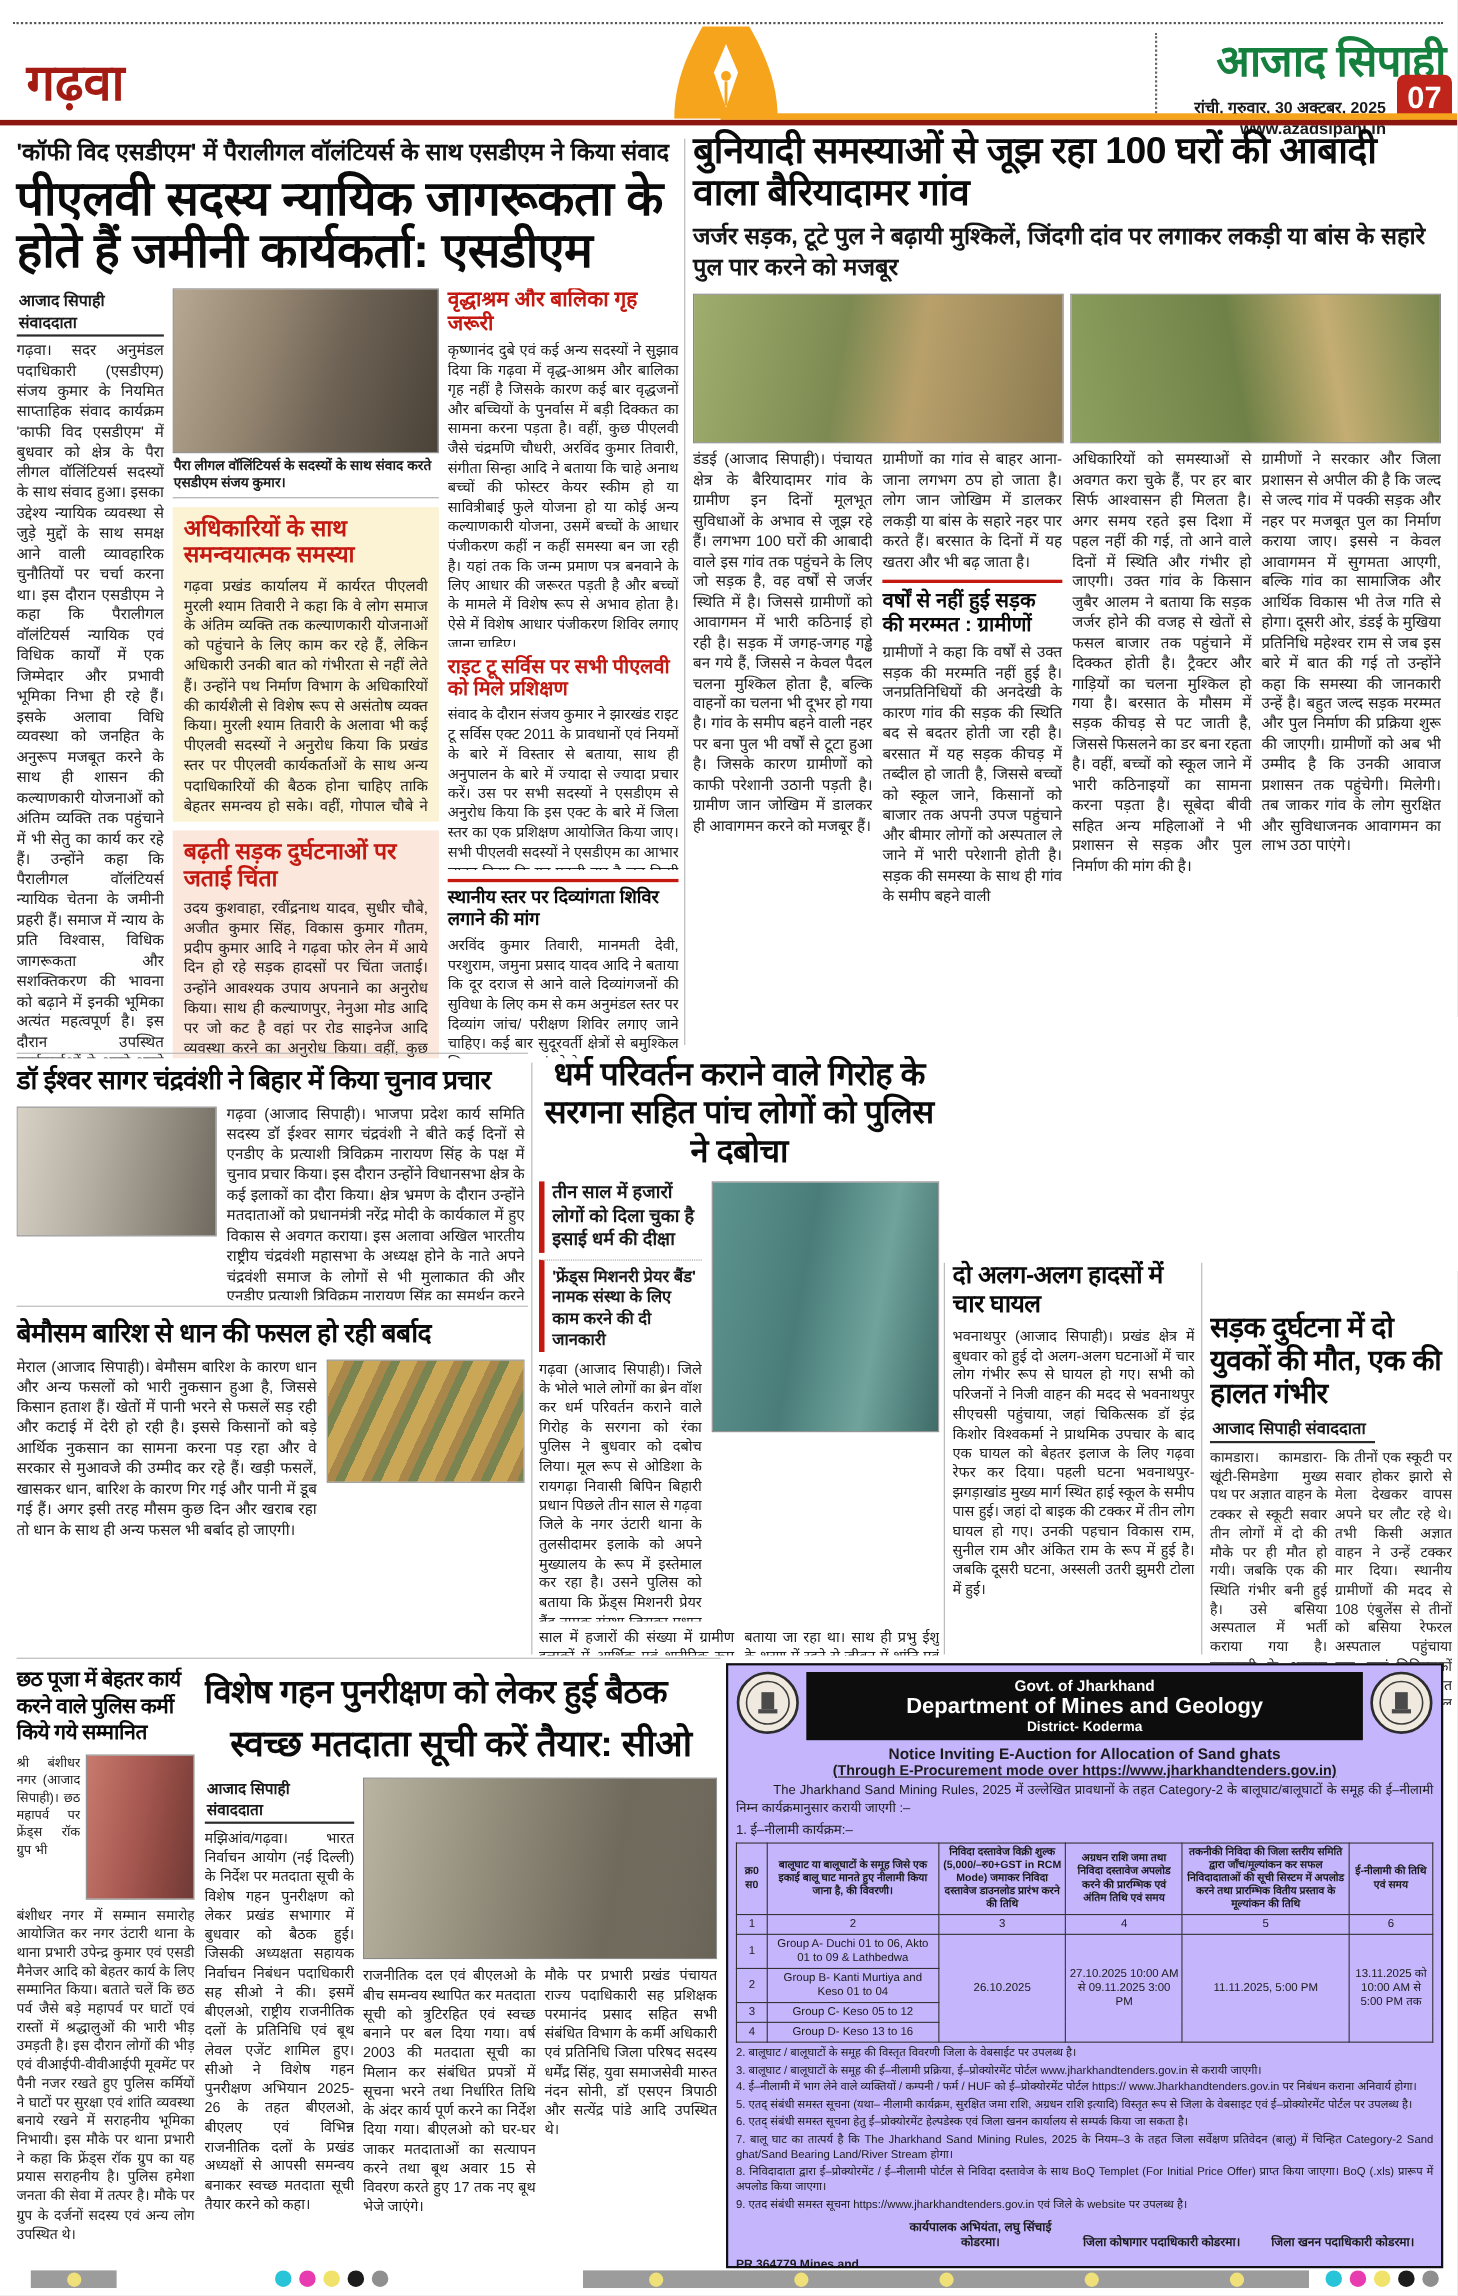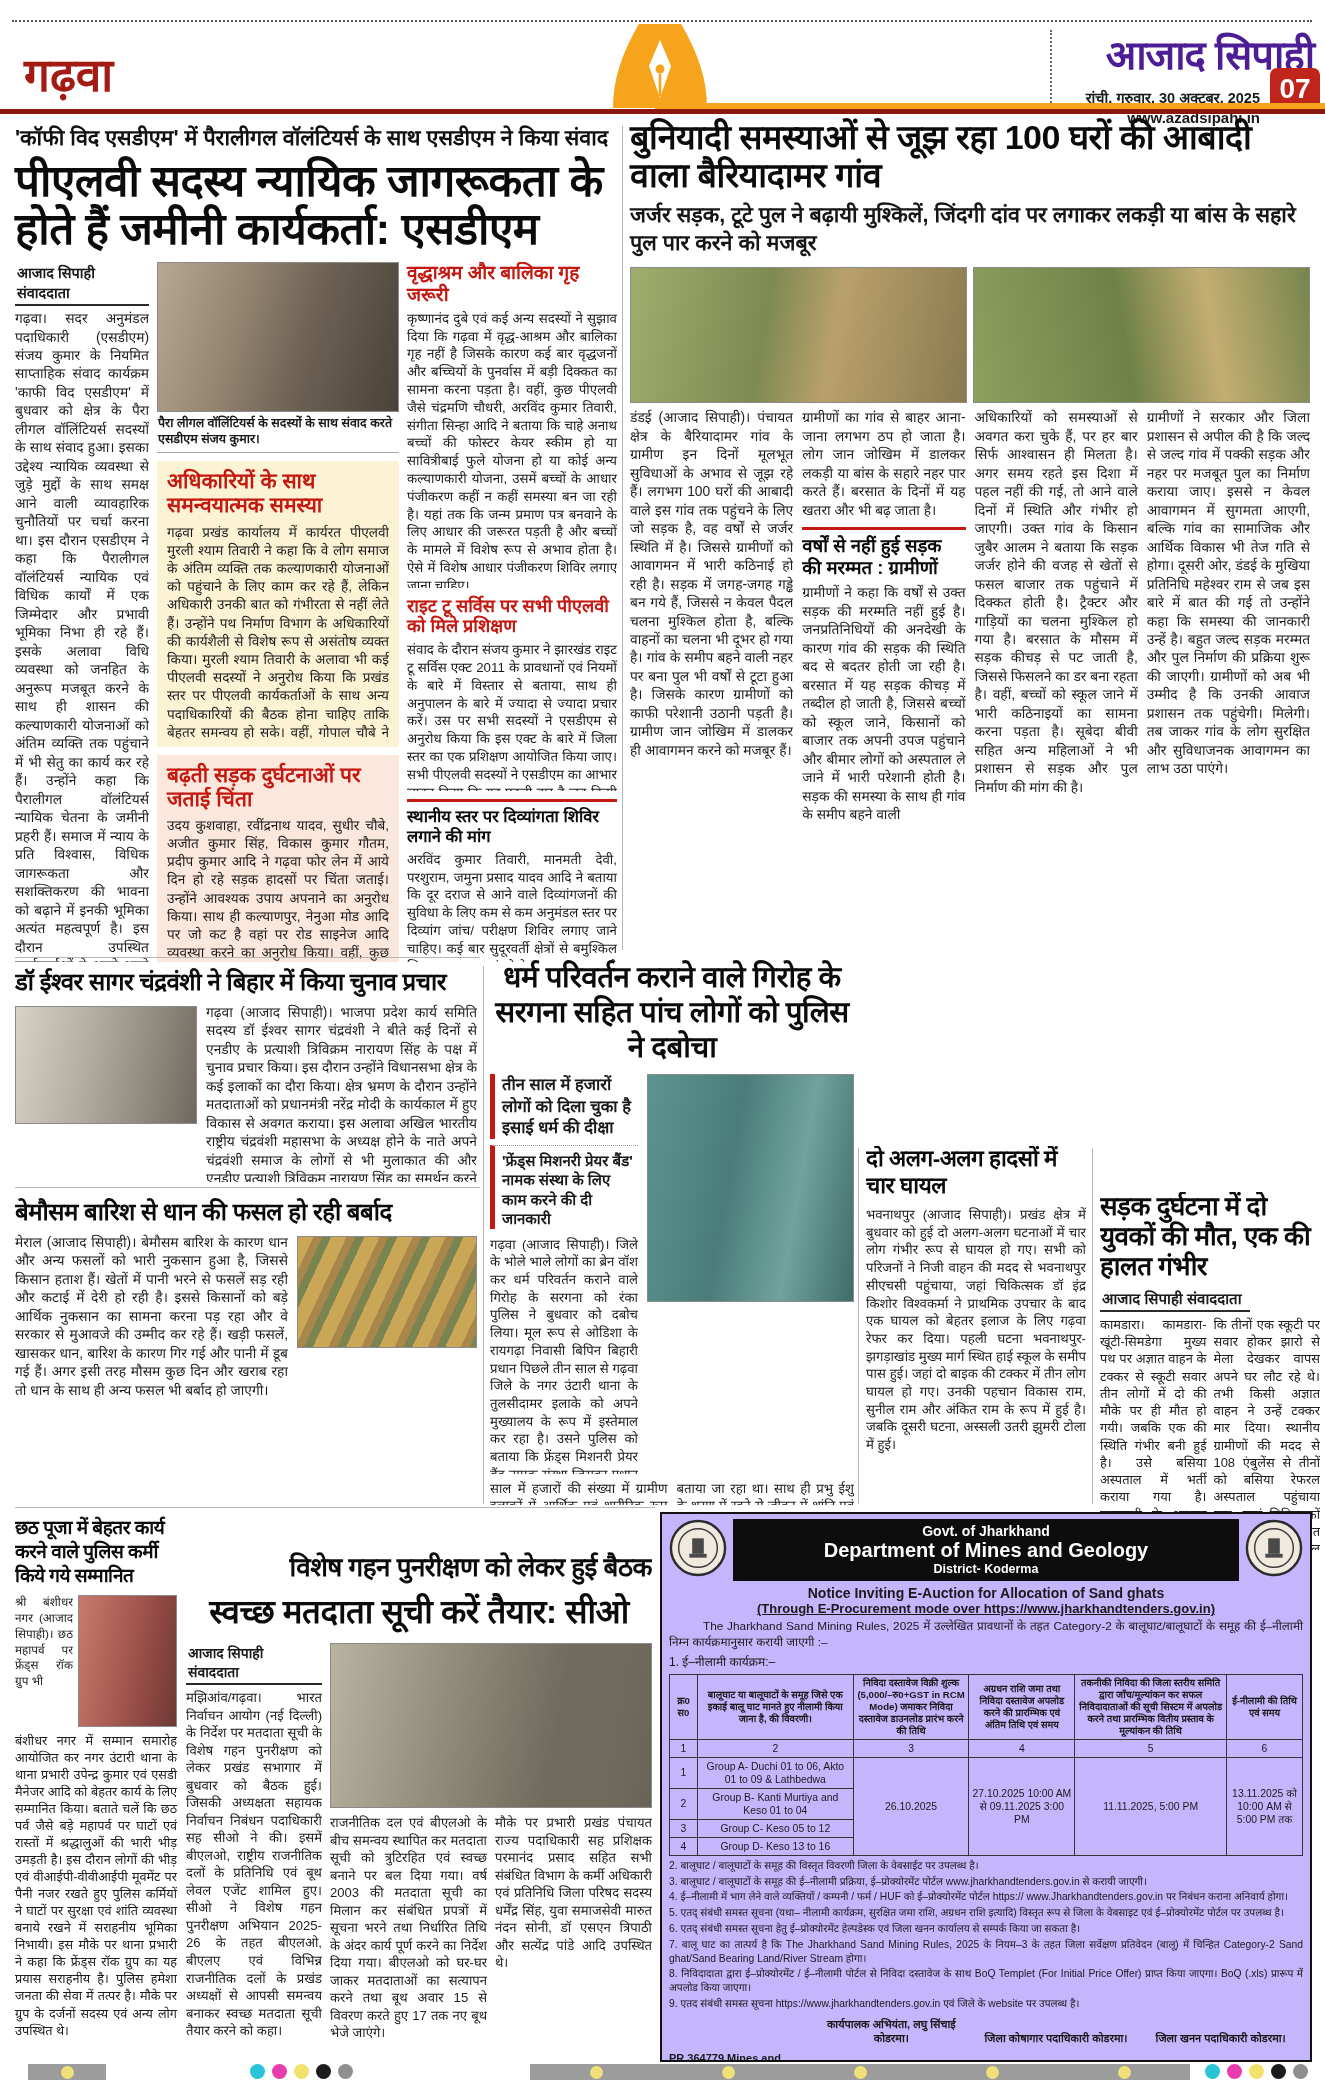--- a/index.html
+++ b/index.html
@@ -44,21 +44,21 @@
     <svg width="120" height="84" viewBox="0 0 120 84">
       <path d="M60 -34 C28 14 13 46 13 84 L107 84 C107 46 92 14 60 -34 Z" fill="#f7a41d"></path>
       <path d="M60 16 L71 42 L60 74 L49 42 Z" fill="#ffffff"></path>
       <circle cx="60" cy="45" r="4.5" fill="#f7a41d"></circle>
       <rect x="58.7" y="50" width="2.6" height="22" fill="#f7a41d"></rect>
     </svg>
   </div>
 
   <div class="abs" style="left:1050px;top:30px;height:76px;border-left:2px dotted #666;"></div>
   <div class="abs" style="left:1062px;top:26px;width:252px;text-align:right;">
-    <div style="font-size:40px;font-weight:800;color:#4c1d95;letter-spacing:-1px;">आजाद सिपाही</div>
+    <div style="font-size:40px;font-weight:800;color:#15803d;letter-spacing:-1px;">आजाद सिपाही</div>
     <div style="font-size:14.5px;font-weight:700;margin-top:6px;padding-right:54px;">रांची, गुरुवार, 30 अक्टूबर, 2025</div>
     <div style="font-size:15px;font-weight:700;margin-top:2px;padding-right:54px;">www.azadsipahi.in</div>
   </div>
   <div class="abs" style="left:1270px;top:68px;width:50px;height:42px;background:#c0251c;border-radius:7px;color:#fff;font-size:28px;font-weight:800;display:flex;align-items:center;justify-content:center;">07</div>
 
   <div class="abs" style="left:655px;top:103px;width:670px;height:6px;background:#f7a41d;"></div>
   <div class="abs" style="left:0;top:109px;width:1325px;height:5px;background:#8c1610;"></div>
 
   <div class="abs" style="left:15px;top:122px;width:602px;">
     <div style="font-size:21.5px;font-weight:700;color:#111;">'कॉफी विद एसडीएम' में पैरालीगल वॉलंटियर्स के साथ एसडीएम ने किया संवाद</div>
@@ -168,21 +168,21 @@
   <div class="abs" style="left:15px;top:1516px;width:162px;height:544px;overflow:hidden;">
     <div class="hl" style="font-size:19px;line-height:1.25;">छठ पूजा में बेहतर कार्य करने वाले पुलिस कर्मी किये गये सम्मानित</div>
     <div style="display:flex;gap:5px;margin-top:8px;">
       <div class="body-txt" style="width:58px;flex:none;font-size:11.8px;">श्री बंशीधर नगर (आजाद सिपाही)। छठ महापर्व पर फ्रेंड्स रॉक ग्रुप भी</div>
       <div class="photo" style="flex:1;height:132px;background:linear-gradient(100deg,#c87a6e 0%,#a85a52 45%,#8a4640 75%,#6e3a36 100%);"></div>
     </div>
     <div class="body-txt" style="font-size:12.7px;margin-top:6px;height:330px;">बंशीधर नगर में सम्मान समारोह आयोजित कर नगर उंटारी थाना के थाना प्रभारी उपेन्द्र कुमार एवं एसडी मैनेजर आदि को बेहतर कार्य के लिए सम्मानित किया। बताते चलें कि छठ पर्व जैसे बड़े महापर्व पर घाटों एवं रास्तों में श्रद्धालुओं की भारी भीड़ उमड़ती है। इस दौरान लोगों की भीड़ एवं वीआईपी-वीवीआईपी मूवमेंट पर पैनी नजर रखते हुए पुलिस कर्मियों ने घाटों पर सुरक्षा एवं शांति व्यवस्था बनाये रखने में सराहनीय भूमिका निभायी। इस मौके पर थाना प्रभारी ने कहा कि फ्रेंड्स रॉक ग्रुप का यह प्रयास सराहनीय है। पुलिस हमेशा जनता की सेवा में तत्पर है। मौके पर ग्रुप के दर्जनों सदस्य एवं अन्य लोग उपस्थित थे।</div>
   </div>
 
   <div class="abs" style="left:186px;top:1516px;width:466px;height:544px;overflow:hidden;">
-    <div class="hl" style="font-size:26px;text-align:right;margin-top:32px;">विशेष गहन पुनरीक्षण को लेकर हुई बैठक</div>
+    <div class="hl" style="font-size:30px;text-align:left;">विशेष गहन पुनरीक्षण को लेकर हुई बैठक</div>
     <div class="hl" style="font-size:33px;text-align:center;margin-top:4px;">स्वच्छ मतदाता सूची करें तैयार: सीओ</div>
     <div style="display:flex;gap:8px;margin-top:10px;">
       <div style="width:136px;flex:none;">
         <span class="byline" style="font-size:14px;">आजाद सिपाही संवाददाता</span>
         <div class="body-txt" style="font-size:13.1px;height:400px;">मझिआंव/गढ़वा। भारत निर्वाचन आयोग (नई दिल्ली) के निर्देश पर मतदाता सूची के विशेष गहन पुनरीक्षण को लेकर प्रखंड सभागार में बुधवार को बैठक हुई। जिसकी अध्यक्षता सहायक निर्वाचन निबंधन पदाधिकारी सह सीओ ने की। इसमें बीएलओ, राष्ट्रीय राजनीतिक दलों के प्रतिनिधि एवं बूथ लेवल एजेंट शामिल हुए। सीओ ने विशेष गहन पुनरीक्षण अभियान 2025-26 के तहत बीएलओ, बीएलए एवं विभिन्न राजनीतिक दलों के प्रखंड अध्यक्षों से आपसी समन्वय बनाकर स्वच्छ मतदाता सूची तैयार करने को कहा।</div>
       </div>
       <div style="flex:1;">
         <div class="photo" style="height:165px;background:linear-gradient(100deg,#b9b3a2 0%,#938d7c 35%,#6f6a5c 70%,#54504545 100%),linear-gradient(100deg,#b9b3a2 0%,#6f6a5c 100%);"></div>
         <div style="display:flex;gap:8px;margin-top:6px;">
           <div class="body-txt" style="flex:1;font-size:13.1px;height:250px;">राजनीतिक दल एवं बीएलओ के बीच समन्वय स्थापित कर मतदाता सूची को त्रुटिरहित एवं स्वच्छ बनाने पर बल दिया गया। वर्ष 2003 की मतदाता सूची का मिलान कर संबंधित प्रपत्रों में सूचना भरने तथा निर्धारित तिथि के अंदर कार्य पूर्ण करने का निर्देश दिया गया। बीएलओ को घर-घर जाकर मतदाताओं का सत्यापन करने तथा बूथ अवार 15 से विवरण करते हुए 17 तक नए बूथ भेजे जाएंगे।</div>

